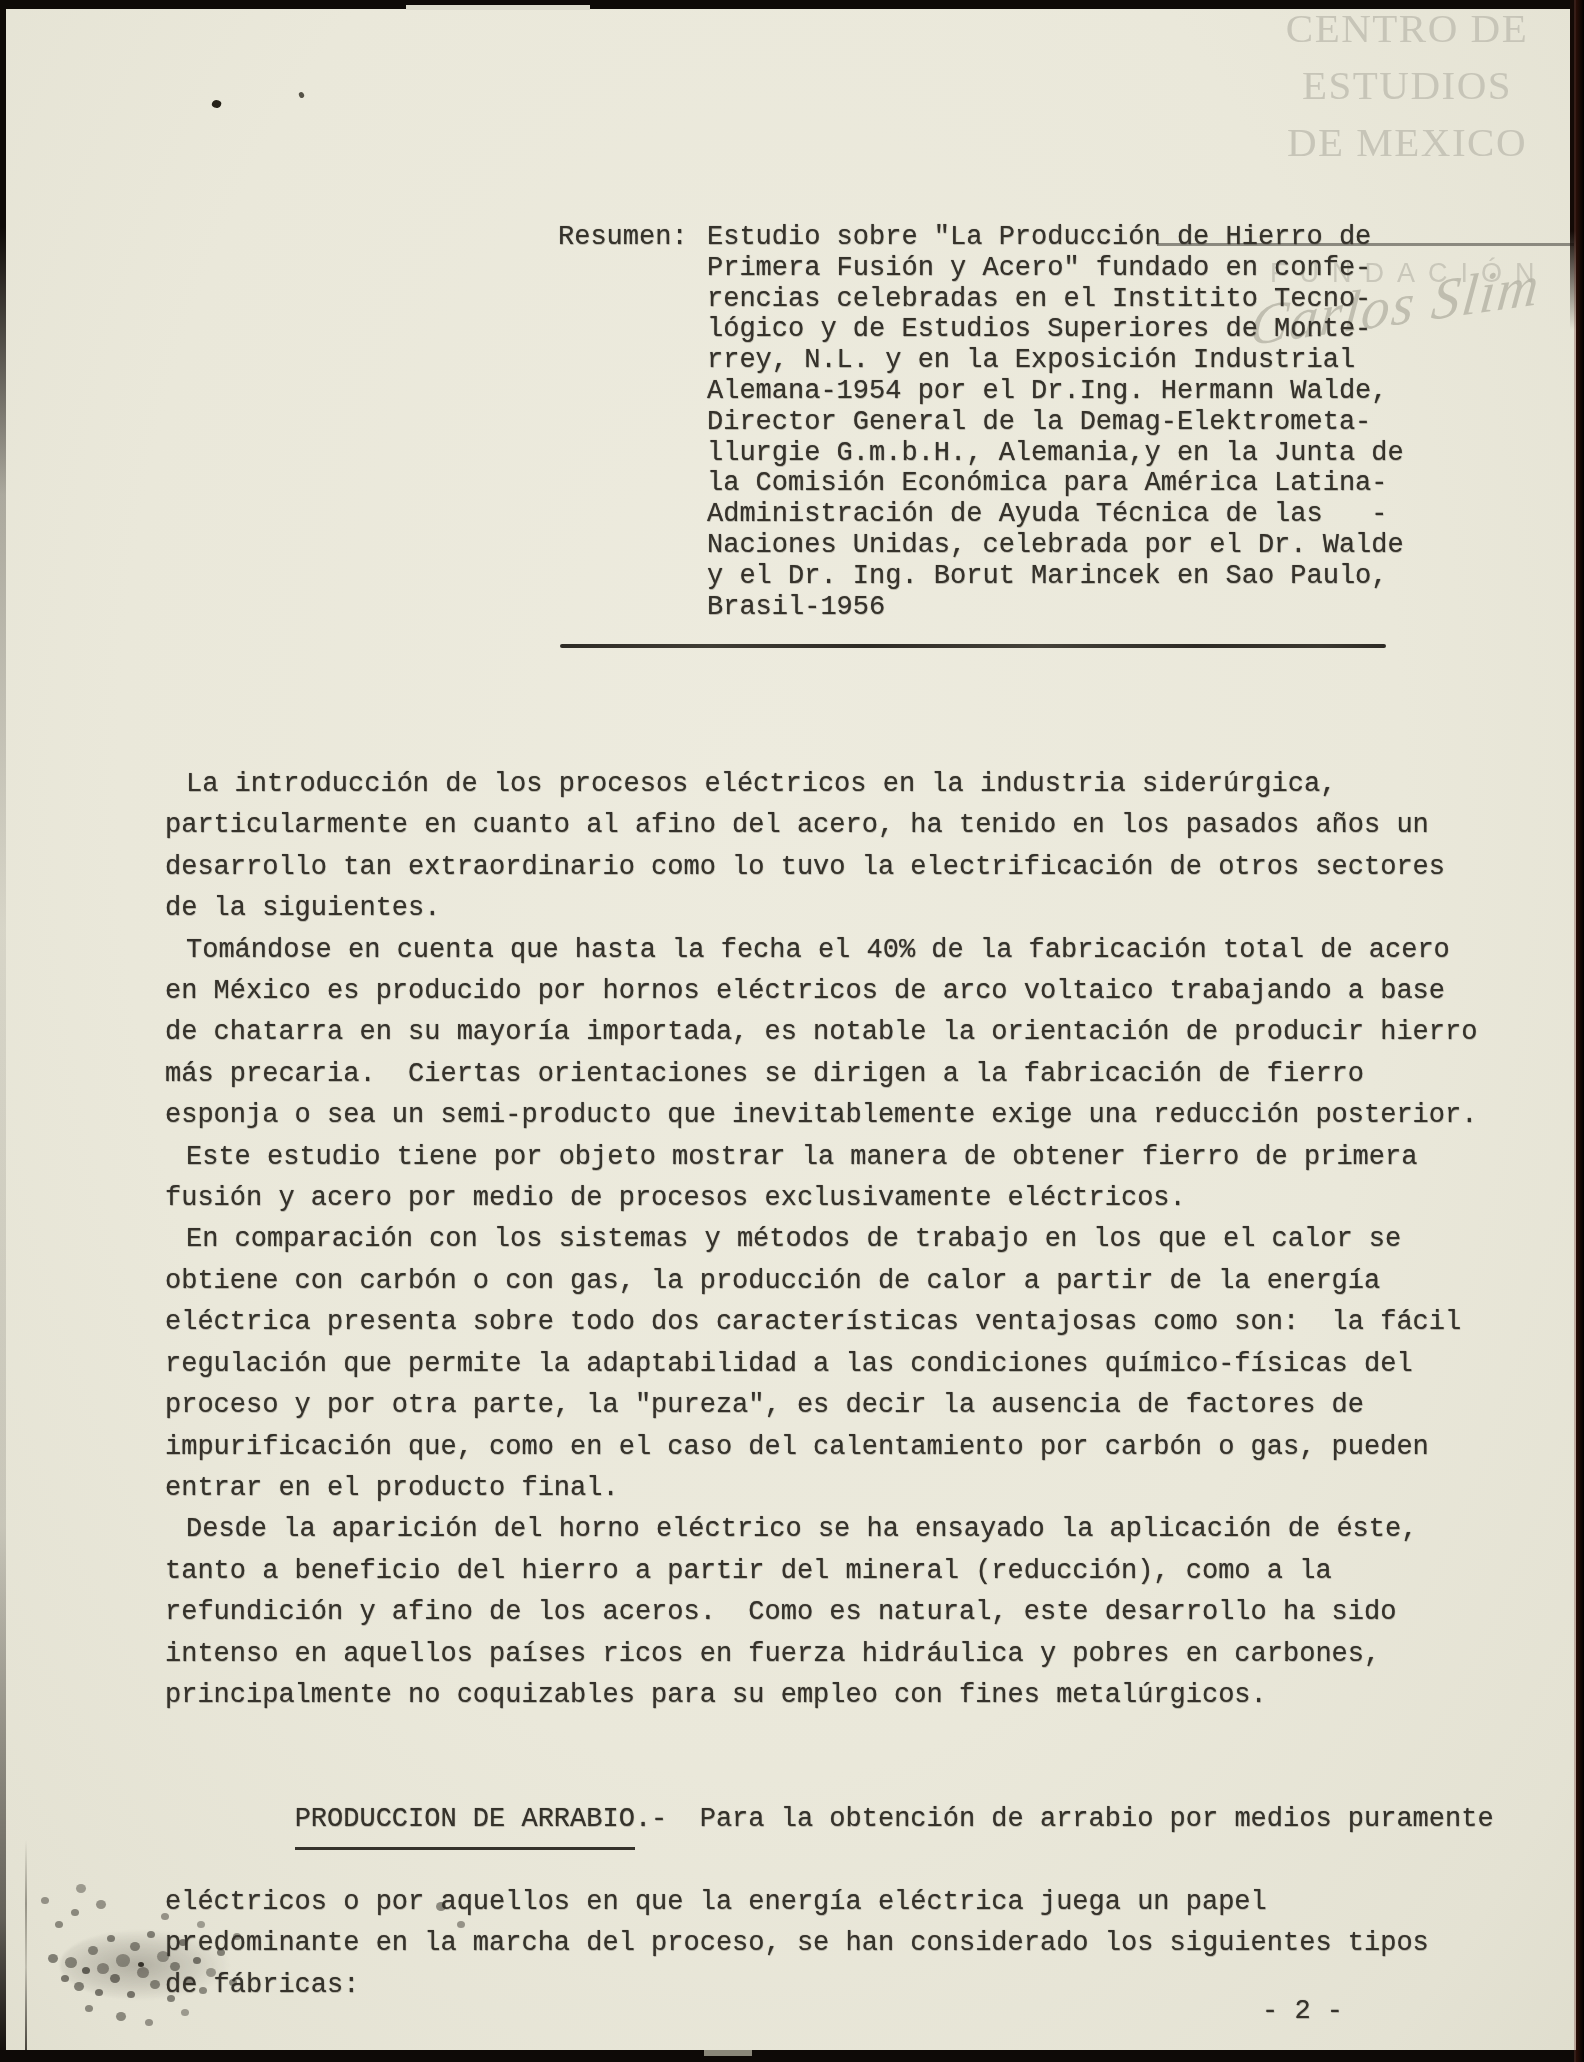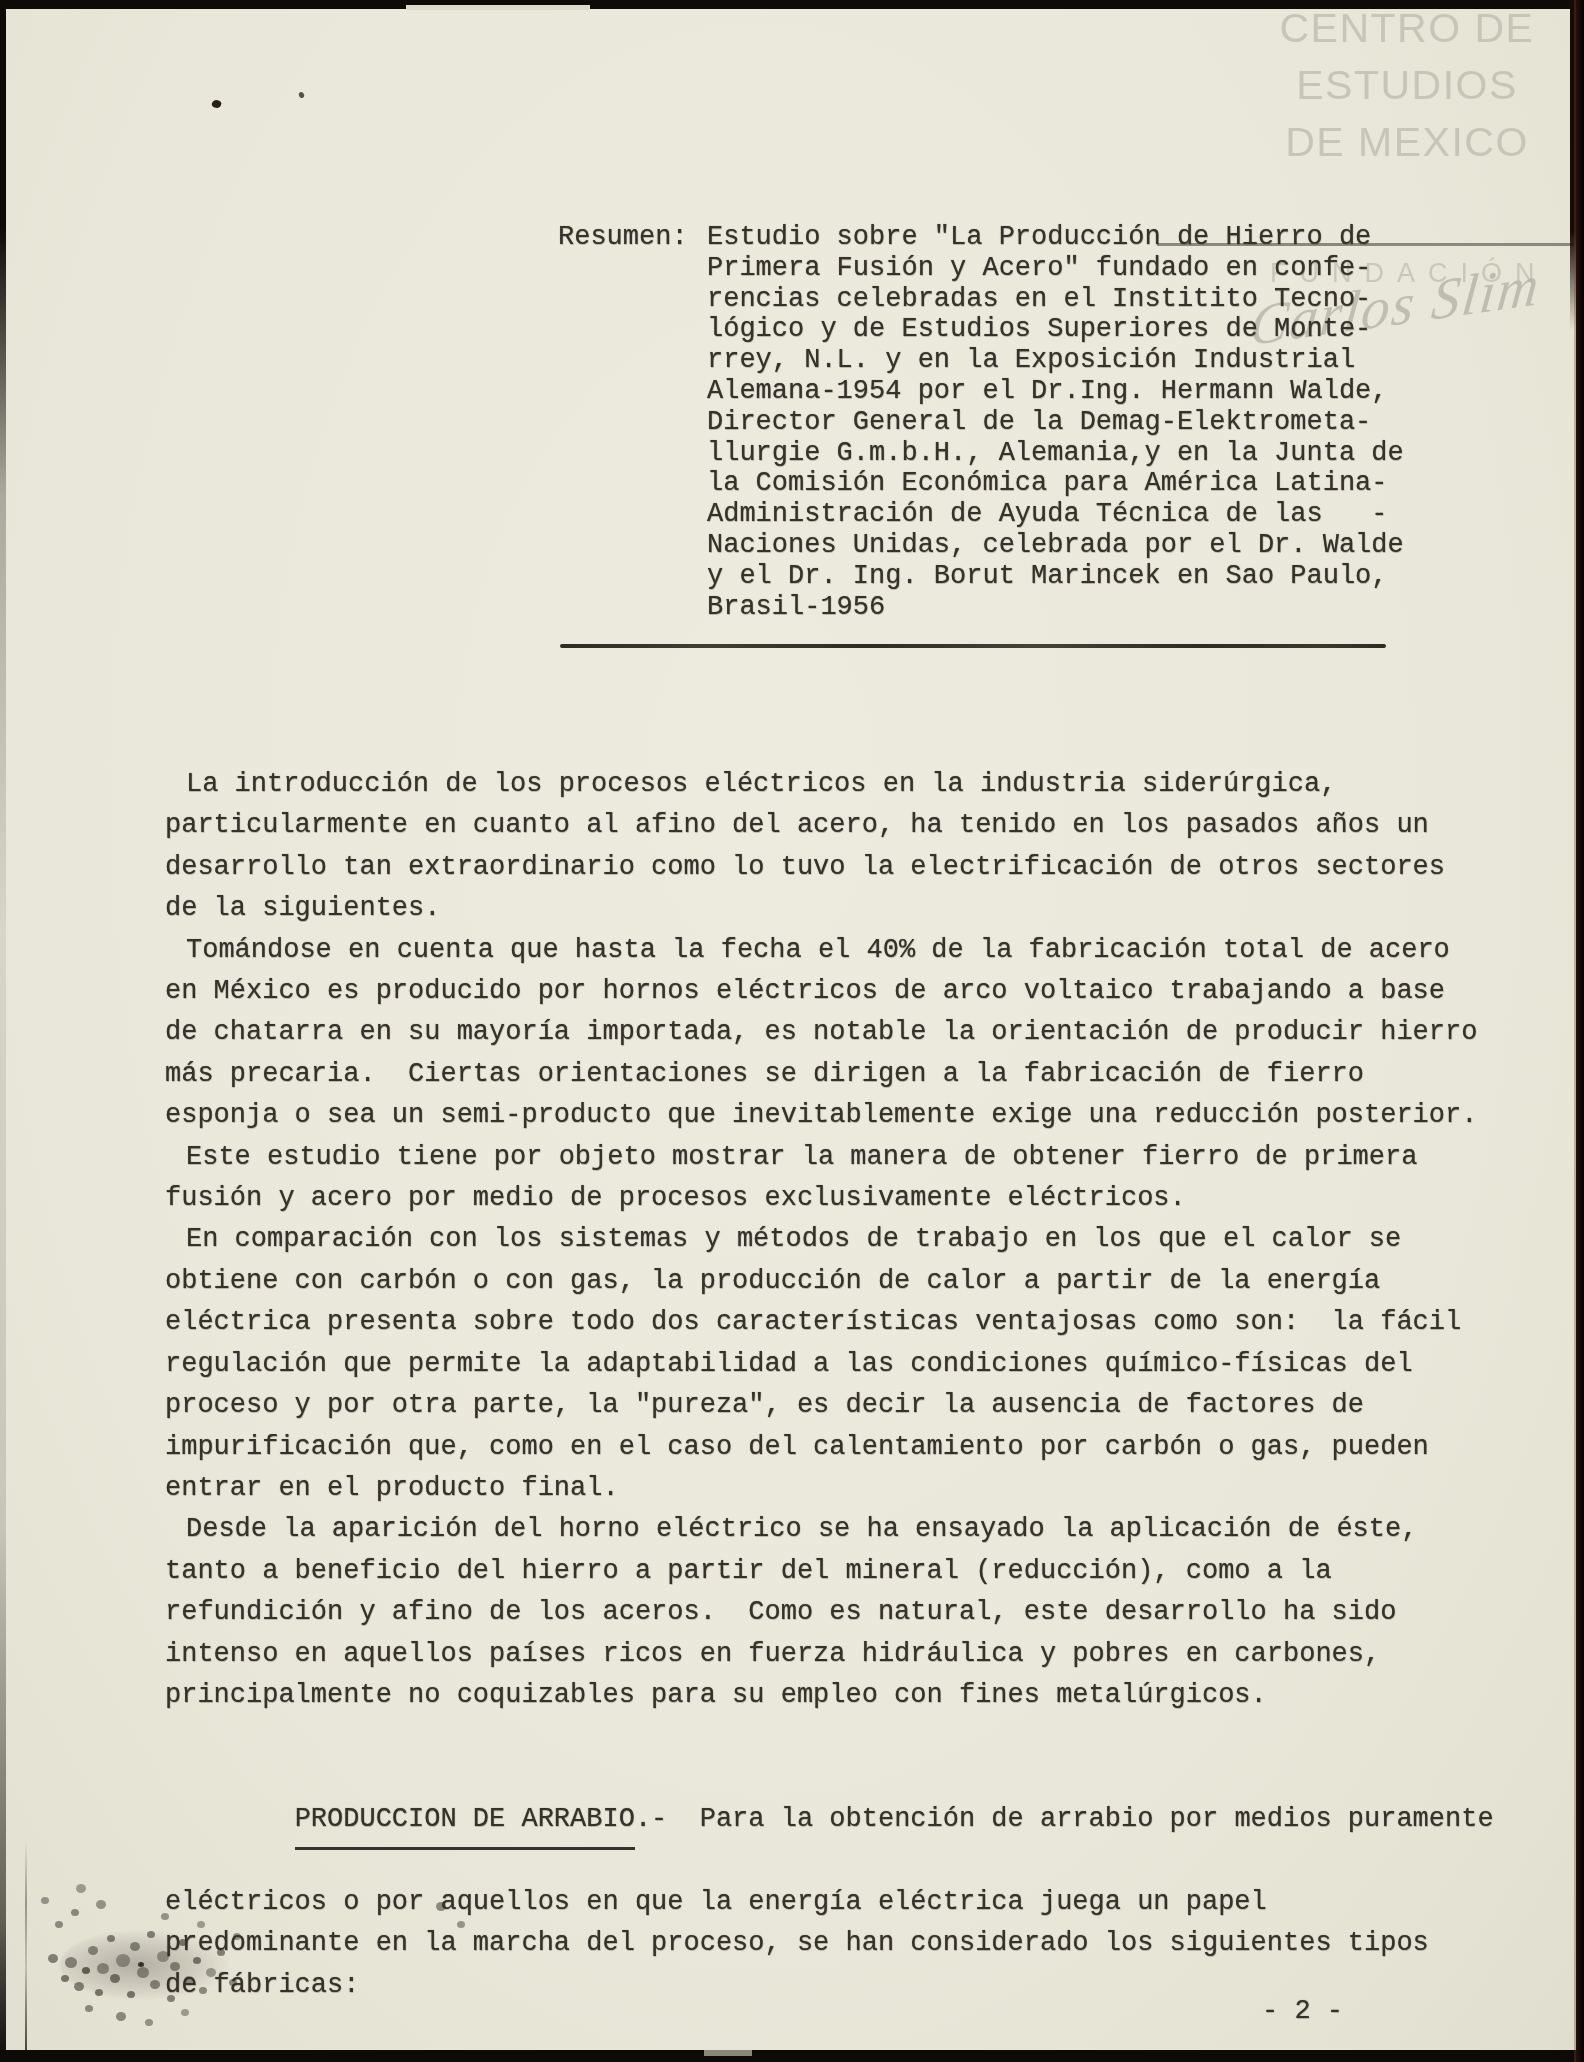--- a/index.html
+++ b/index.html
@@ -17,21 +17,21 @@
   .edge-bottom{position:absolute;left:0;top:2050px;width:100%;height:12px;background:#0e0a07;}
   .edge-bottom-notch{position:absolute;left:704px;top:2050px;width:48px;height:6px;background:#8a8779;}
   .edge-left{position:absolute;left:0;top:0;width:6px;height:100%;
     background:linear-gradient(180deg,#0e0a07 0%,#0e0a07 11%,rgba(14,10,7,.28) 24%,rgba(14,10,7,.08) 45%,rgba(14,10,7,.14) 74%,rgba(14,10,7,.6) 93%,#0e0a07 100%);}
   .edge-right-a{position:absolute;right:0;top:0;width:8px;height:100%;background:linear-gradient(90deg,#2a0f08 0%,#120804 60%,#000 100%);}
   .edge-right-b{position:absolute;right:8px;top:0;width:6px;height:330px;background:linear-gradient(180deg,#140a06 0%,#140a06 70%,rgba(20,10,6,0) 100%);}
   .edge-right-line{position:absolute;right:8px;top:0;width:2px;height:100%;background:rgba(120,70,60,.35);}
 
   
   .wm{position:absolute;left:1240px;top:0;width:334px;text-align:center;
-      font-family:Liberation Sans, sans-serif;
+      font-family:Liberation Serif, serif;
       font-size:41px;line-height:57px;letter-spacing:1.5px;
       color:#c7c5b8;}
   .wm-rule{position:absolute;left:1157px;top:243px;width:417px;height:3px;background:#8b897f;}
   .wm-foundation{position:absolute;left:1270px;top:258px;
       font-family:"Liberation Sans","DejaVu Sans",sans-serif;
       font-size:27px;letter-spacing:13px;color:#c9c7ba;white-space:pre;}
   .wm-signature{position:absolute;left:1254px;top:292px;width:360px;
       font-family:"Liberation Serif","DejaVu Serif",serif;
       font-style:italic;font-size:57px;color:#b6b4a6;
       transform:rotate(-8deg) skewX(-14deg);transform-origin:left top;

